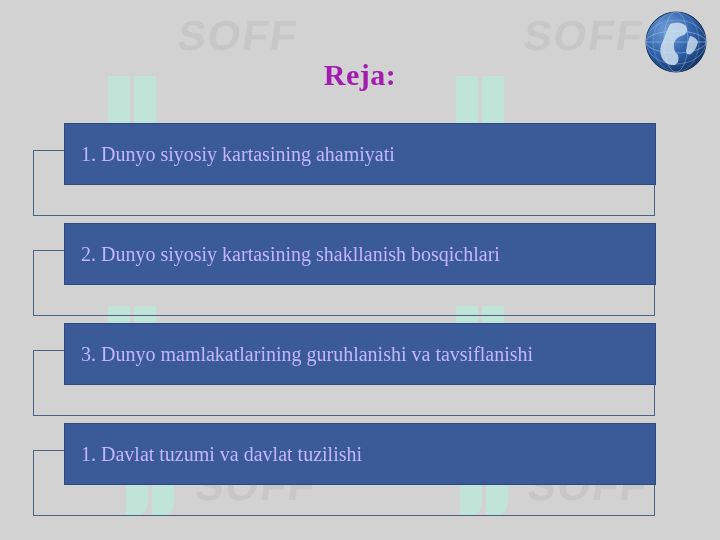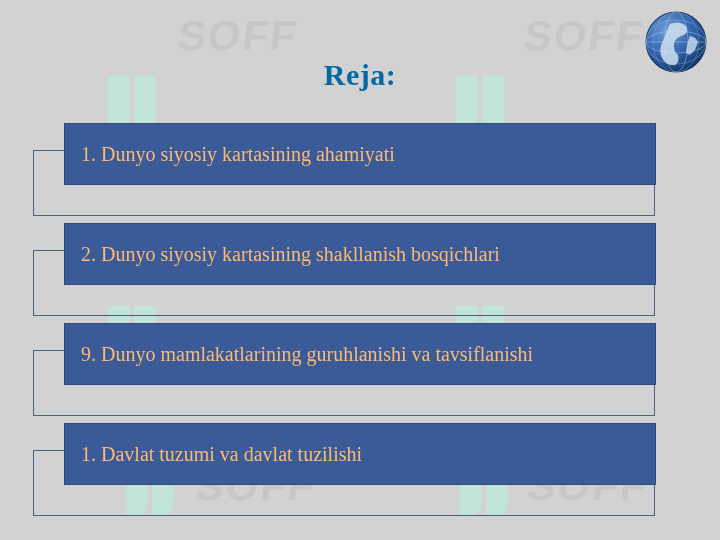--- a/index.html
+++ b/index.html
@@ -42,21 +42,21 @@
   
   .slide-title {
     position: absolute;
     top: 58px;
     left: 0;
     width: 720px;
     text-align: center;
     font-family: "Liberation Serif", serif;
     font-weight: bold;
     font-size: 30px;
-    color: #0369a1;
+    color: #a21caf;
     letter-spacing: 0.5px;
   }
 
   
   .globe-wrap {
     position: absolute;
     top: 6px;
     left: 640px;
     width: 72px;
     height: 72px;
@@ -90,21 +90,21 @@
     width: 592px;
     height: 62px;
     background: #3a5b97;
     border: 1px solid #2d4a80;
     box-sizing: border-box;
     display: flex;
     align-items: center;
     padding: 0 16px;
   }
   .item-text {
-    color: #fdba74;
+    color: #c4b5fd;
     font-family: "Liberation Serif", serif;
     font-size: 20px;
     line-height: 24px;
   }
 </style>
 </head>
 <body>
 
 <div class="watermark-layer">
 
@@ -191,21 +191,21 @@
   <div class="item-row">
     <div class="item-outline"></div>
     <div class="item-box">
       <span class="item-text">2. Dunyo siyosiy kartasining shakllanish bosqichlari</span>
     </div>
   </div>
 
   <div class="item-row">
     <div class="item-outline"></div>
     <div class="item-box">
-      <span class="item-text">9. Dunyo mamlakatlarining guruhlanishi va tavsiflanishi</span>
+      <span class="item-text">3. Dunyo mamlakatlarining guruhlanishi va tavsiflanishi</span>
     </div>
   </div>
 
   <div class="item-row">
     <div class="item-outline"></div>
     <div class="item-box">
       <span class="item-text">1. Davlat tuzumi va davlat tuzilishi</span>
     </div>
   </div>
 

